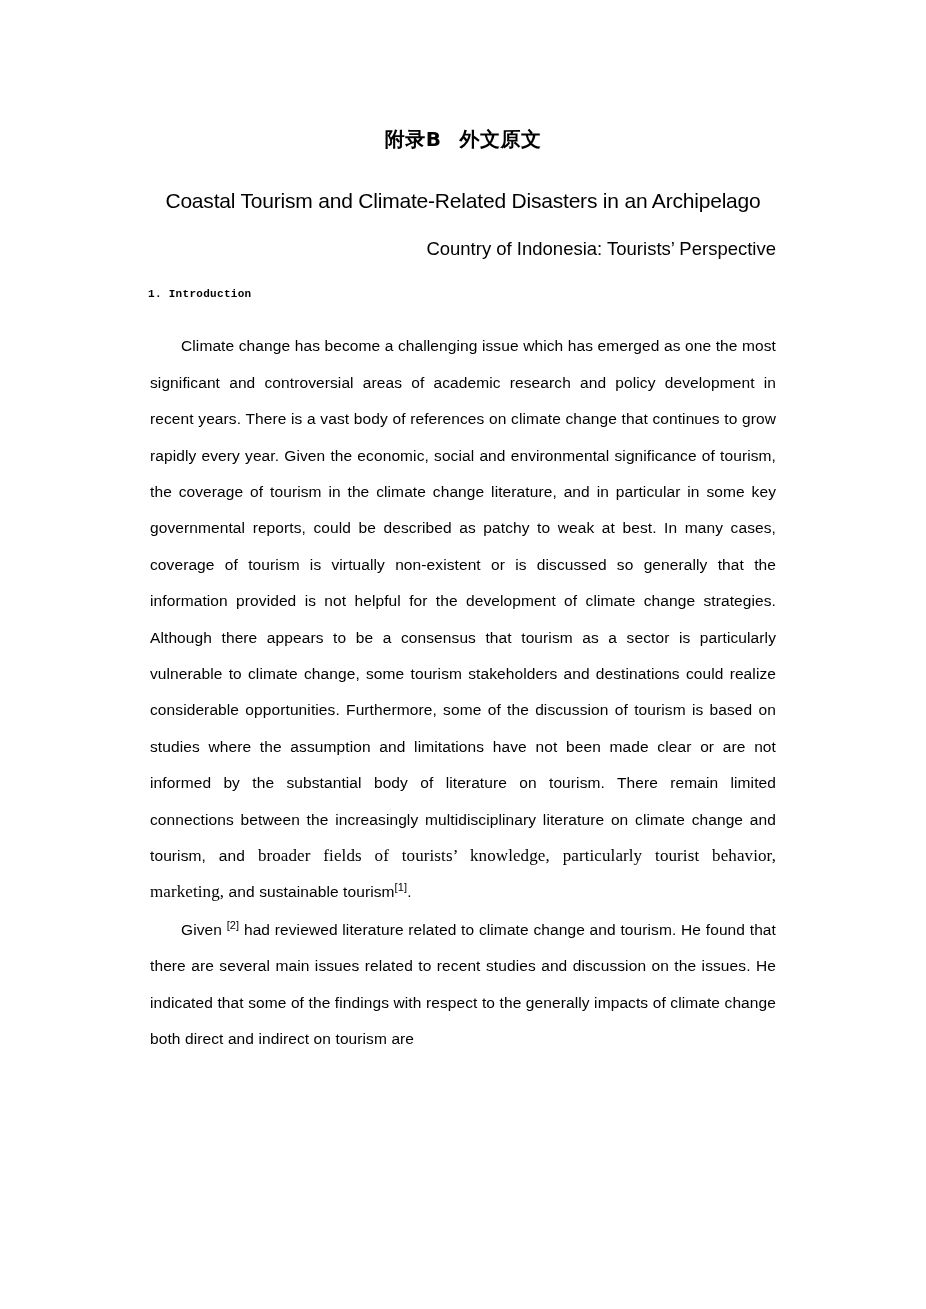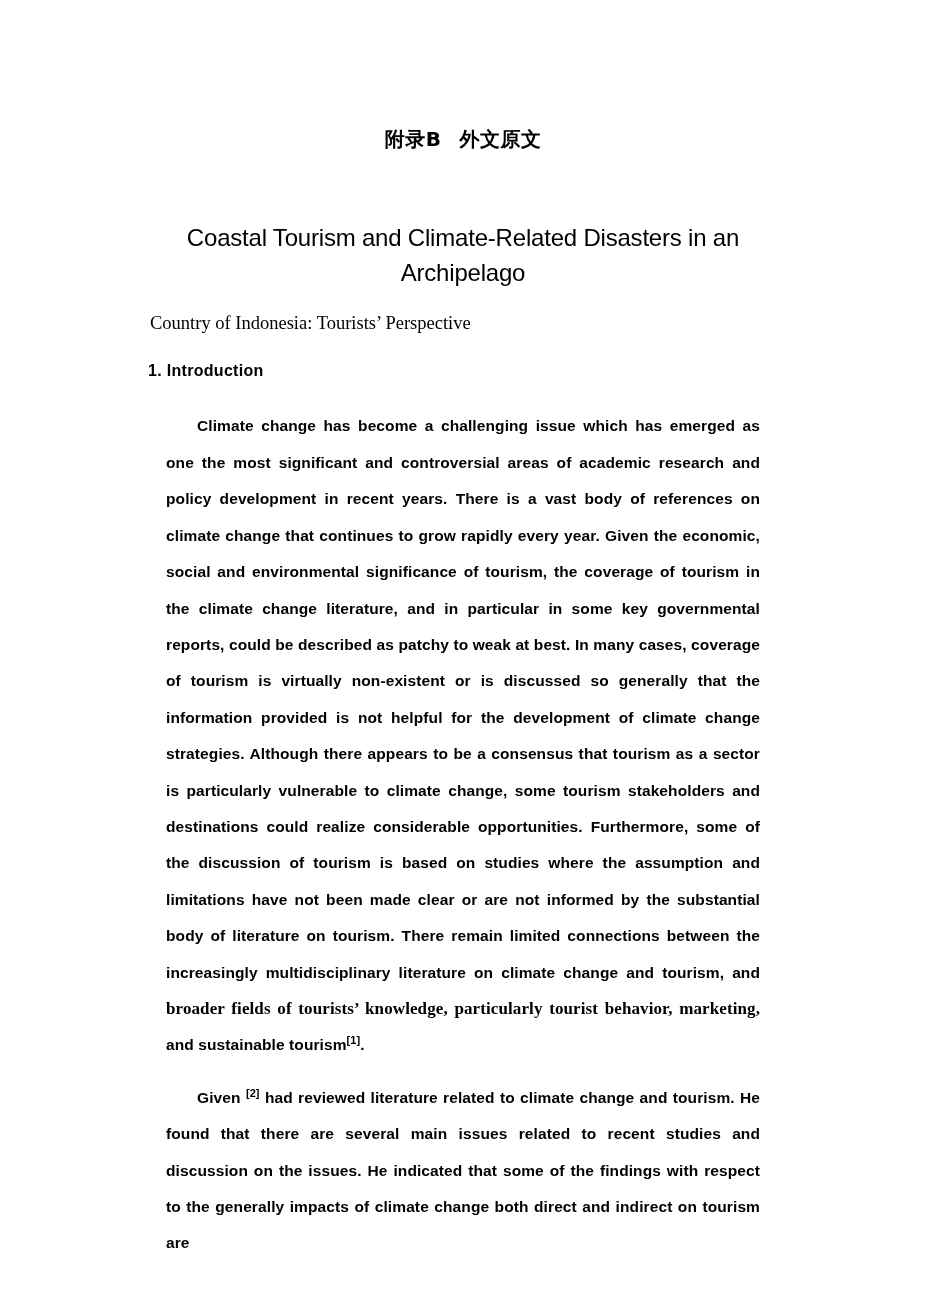--- a/index.html
+++ b/index.html
@@ -36,53 +36,52 @@
     font-weight: bold;
     font-size: 20px;
     letter-spacing: 0.5px;
   }
   .appendix-title .gap {
     display: inline-block;
     width: 18px;
   }
 
   .paper-title {
-    margin-top: 68px;
+    margin-top: 33px;
     text-align: center;
     font-family: "Liberation Sans", sans-serif;
-    font-size: 24px;
+    font-size: 21px;
     line-height: 1.45;
     letter-spacing: -0.2px;
   }
   .paper-subtitle {
     margin-top: 20px;
-    text-align: left;
-    font-family: Liberation Serif, serif;
+    text-align: right;
+    font-family: Liberation Sans, sans-serif;
     font-size: 18.5px;
     line-height: 1.4;
   }
 
   .section-heading {
     margin-top: 26px;
     margin-left: -2px;
-    font-family: Liberation Sans, sans-serif;
+    font-family: Liberation Mono, monospace;
     font-weight: bold;
-    font-size: 16px;
+    font-size: 11px;
     letter-spacing: 0.3px;
   }
 
   p.body-par {
-    margin: 16px;
+    margin: 0;
     font-size: 15.5px;
     line-height: 36.4px;
     text-align: justify;
     text-justify: inter-word;
     text-indent: 2em;
     letter-spacing: 0.1px;
-    font-weight: bold;
   }
   p.first-par {
     margin-top: 28px;
   }
   p.second-par {
     margin-top: 1px;
   }
   .serif-run {
     font-family: "Liberation Serif", "DejaVu Serif", serif;
     font-size: 17px;

